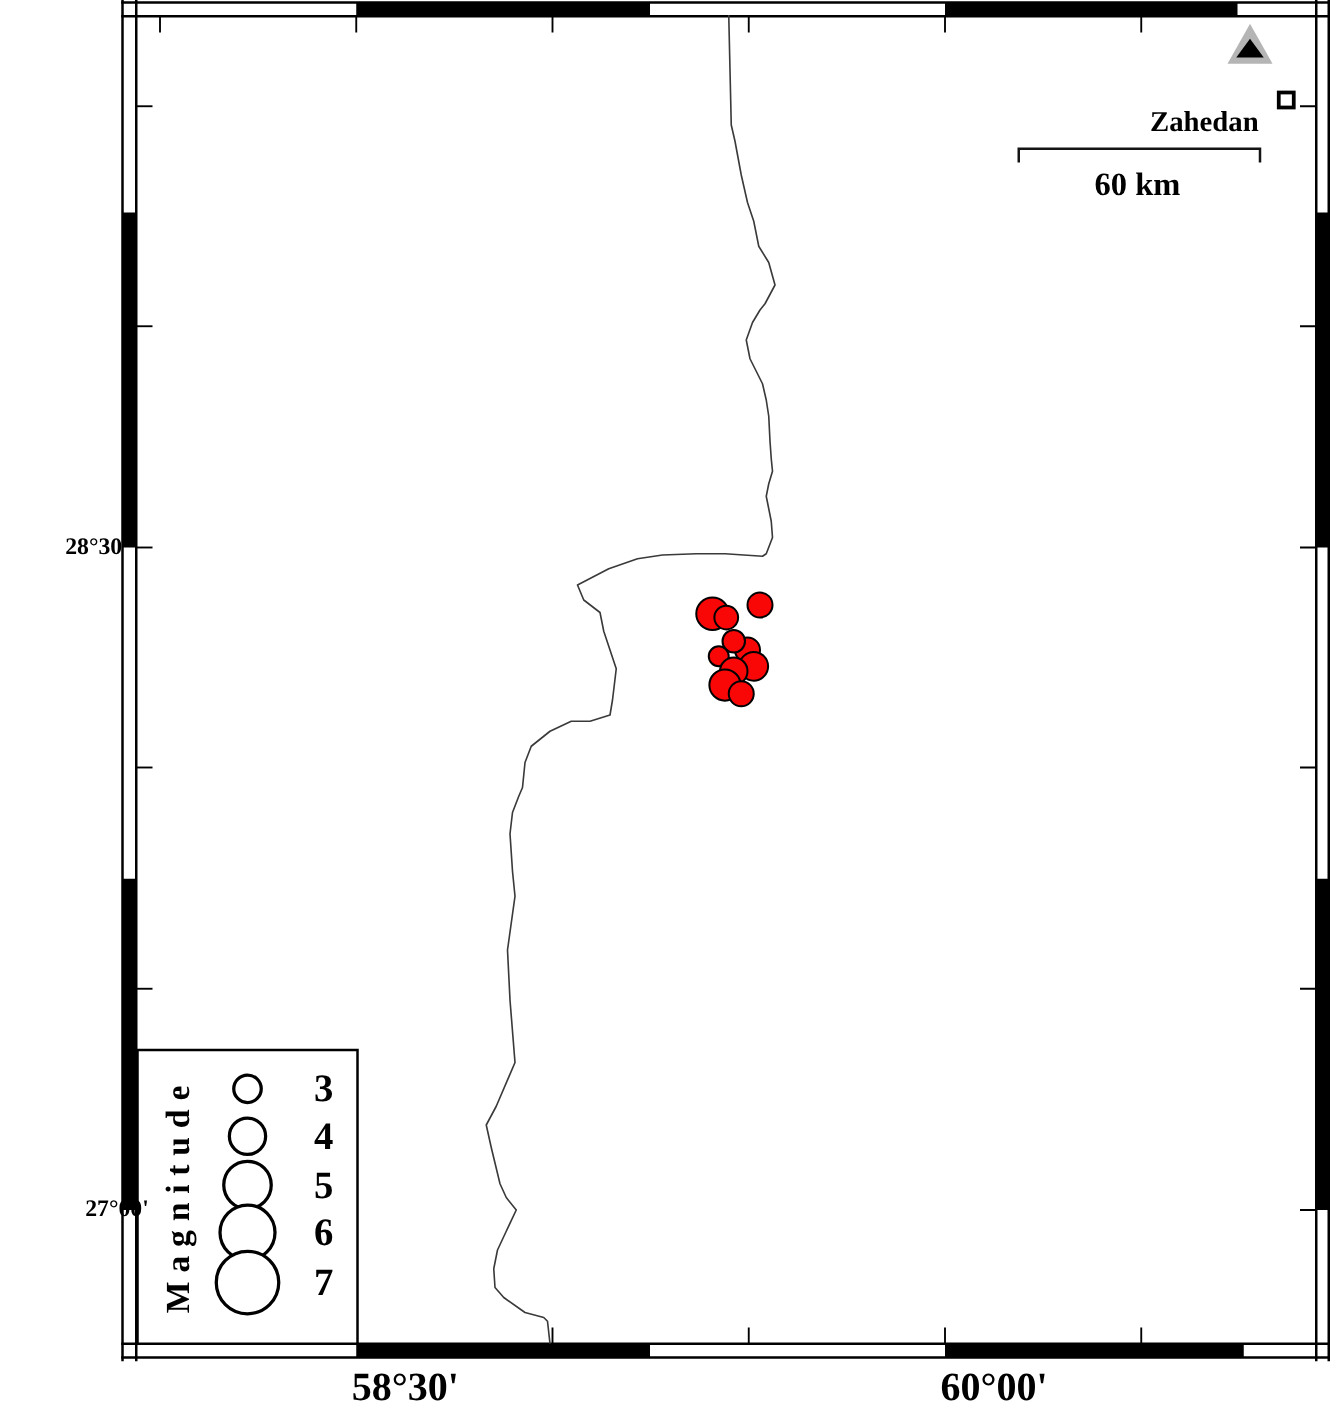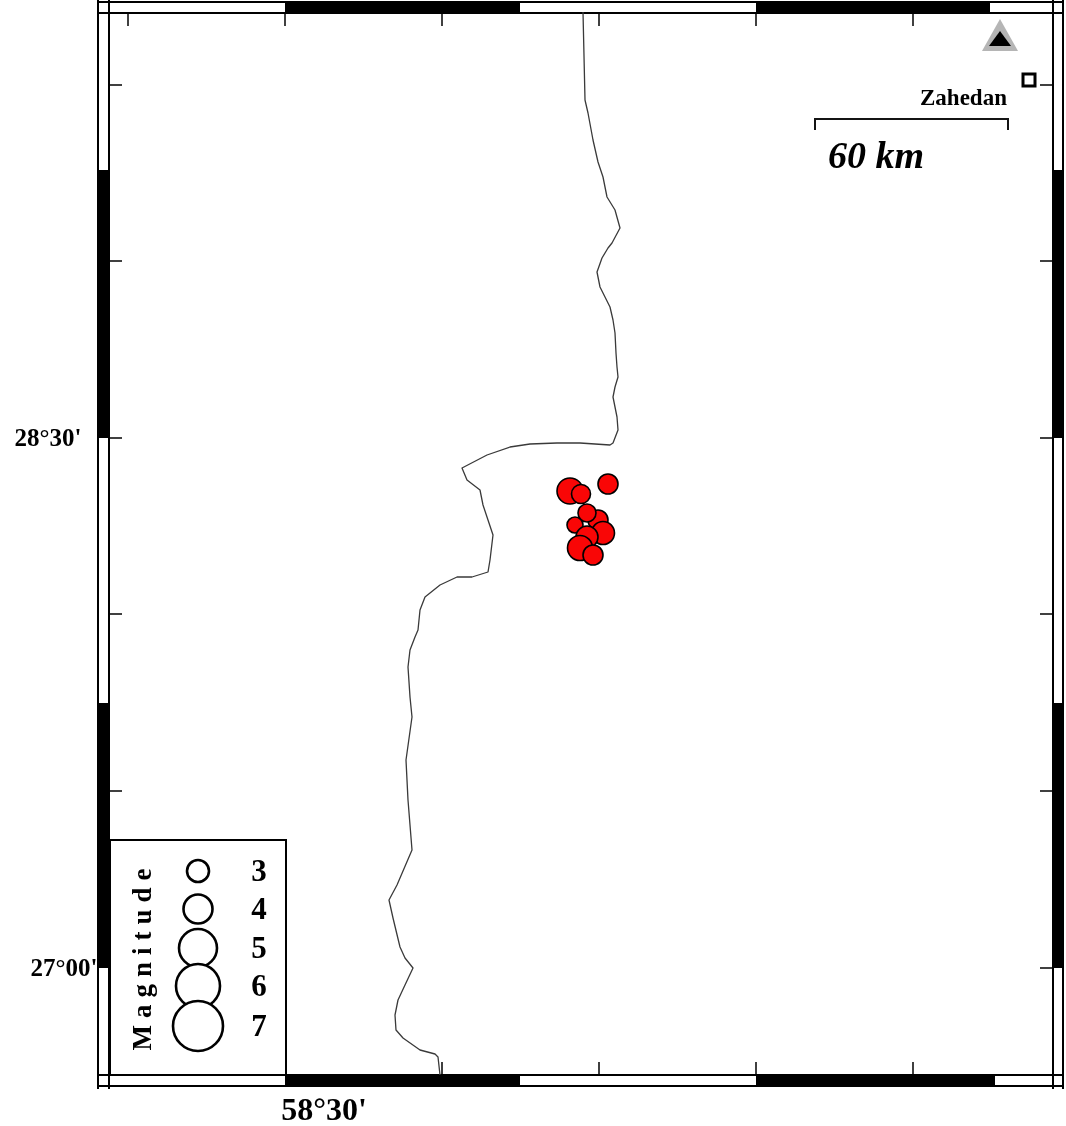--- a/index.html
+++ b/index.html
@@ -4,27 +4,27 @@
 <style>
   html,body{margin:0;padding:0;background:#fff;}
   .stage{
     position:relative;width:1066px;height:1126px;background:#fff;
     overflow:hidden;
     font-family:"Liberation Serif","DejaVu Serif",serif;
     color:#000;
   }
   #map-svg{position:absolute;left:0;top:0;}
   .lbl{position:absolute;font-weight:bold;white-space:nowrap;}
-  .axis-left{width:88px;text-align:center;font-size:25px;line-height:36px;left:4px;}
+  .axis-left{width:88px;text-align:right;font-size:19px;line-height:36px;left:15px;}
   .axis-left.lat0{top:420px;}
   .axis-left.lat1{top:950px;padding-left:16px;}
   .axis-bottom{width:164px;text-align:right;font-size:32px;line-height:34px;top:1092px;}
   .axis-bottom.lon0{left:203px;}
   .axis-bottom.lon1{left:674px;}
-  .scale-label{left:828px;top:133px;width:164px;font-size:38px;font-style:italic;}
+  .scale-label{left:828px;top:133px;width:164px;text-align:center;font-size:26px;}
   .city-label{left:920px;top:85px;font-size:23px;}
   .legend-title{
     left:127px;top:1062px;width:212px;text-align:center;
     transform-origin:0 0;transform:rotate(-90deg);
     font-size:27px;letter-spacing:7px;
   }
   .legend-num{position:absolute;font-weight:bold;font-size:31px;line-height:38px;width:44px;text-align:center;left:237px;}
   .legend-num.n0{top:852px;}
   .legend-num.n1{top:890px;}
   .legend-num.n2{top:929px;}
@@ -96,20 +96,21 @@
       <circle cx="198" cy="871" r="11" fill="#fff" stroke="#000" stroke-width="2.6"></circle>
       <circle cx="198" cy="909" r="14.5" fill="#fff" stroke="#000" stroke-width="2.6"></circle>
       <circle cx="198" cy="948" r="19" fill="#fff" stroke="#000" stroke-width="2.6"></circle>
       <circle cx="198" cy="986" r="22" fill="#fff" stroke="#000" stroke-width="2.6"></circle>
       <circle cx="198" cy="1026" r="25" fill="#fff" stroke="#000" stroke-width="2.6"></circle>
     </svg>
 
   <div class="lbl axis-left lat0">28°30'</div>
   <div class="lbl axis-left lat1">27°00'</div>
   <div class="lbl axis-bottom lon0">58°30'</div>
+  <div class="lbl axis-bottom lon1">60°00'</div>
 
   <div class="lbl scale-label">60 km</div>
   <div class="lbl city-label">Zahedan</div>
 
   <div class="lbl legend-title">Magnitude</div>
   <div class="legend-num n0">3</div>
   <div class="legend-num n1">4</div>
   <div class="legend-num n2">5</div>
   <div class="legend-num n3">6</div>
   <div class="legend-num n4">7</div>

